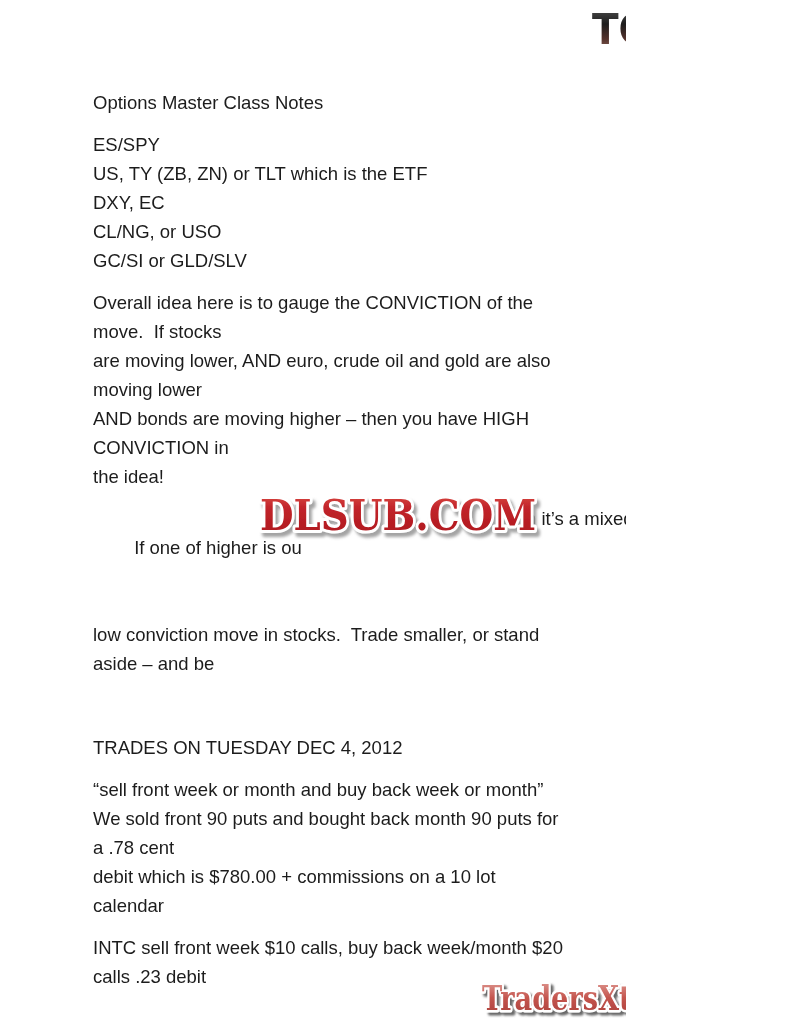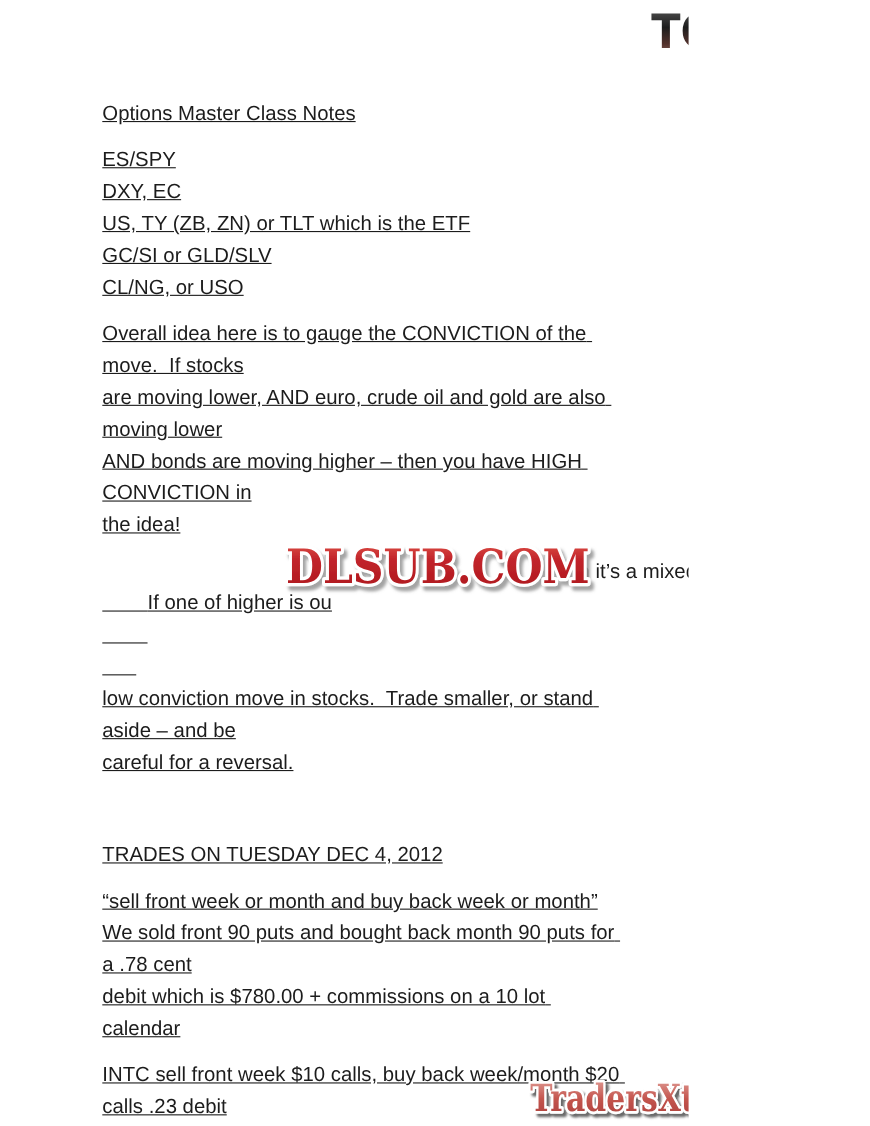--- a/index.html
+++ b/index.html
@@ -11,21 +11,20 @@
     overflow: hidden;
     font-family: "Liberation Sans", "DejaVu Sans", sans-serif;
   }
   .content {
     position: absolute;
     left: 0; top: 0; right: 0; bottom: 0;
     padding: 88px 60px 0 93px;
     color: #1c1c1c;
     font-size: 18.5px;
     line-height: 29px;
-    text-decoration: underline;
   }
   .block { margin: 0 0 13px 0; }
   .line { white-space: pre-wrap; }
   .spacer-line { height: 29px; }
   .gap-line { position: relative; }
   .gap-line .after-frag { position: absolute; left: 433px; top: 0; white-space: pre; }
   .top-logo { position: absolute; left: 586px; top: 2px; }
   .dlsub-wm { position: absolute; left: 248px; top: 486px; }
   .bottom-logo { position: absolute; left: 472px; top: 970px; }
   svg text { dominant-baseline: alphabetic; }
@@ -51,41 +50,40 @@
 
   <div class="content">
 
     <div class="block">
       <div class="line">Options Master Class Notes</div>
     </div>
 
 
     <div class="block">
       <div class="line">ES/SPY</div>
+      <div class="line">US, TY (ZB, ZN) or TLT which is the ETF</div>
       <div class="line">DXY, EC</div>
-      <div class="line">US, TY (ZB, ZN) or TLT which is the ETF</div>
+      <div class="line">CL/NG, or USO</div>
       <div class="line">GC/SI or GLD/SLV</div>
-      <div class="line">CL/NG, or USO</div>
     </div>
 
     <div class="block">
       <div class="line">Overall idea here is to gauge the CONVICTION of the move.  If stocks</div>
       <div class="line">are moving lower, AND euro, crude oil and gold are also moving lower</div>
       <div class="line">AND bonds are moving higher – then you have HIGH CONVICTION in</div>
       <div class="line">the idea!</div>
     </div>
 
 
     <div class="block">
       <div class="line gap-line">
         <span>If one of higher is ou</span>
         <span class="after-frag">n it’s a mixed to</span>
       </div>
       <div class="line">low conviction move in stocks.  Trade smaller, or stand aside – and be</div>
-      <div class="line">careful for a reversal.</div>
     </div>
 
 
     <div class="block">
       <div class="line spacer-line"></div>
     </div>
 
     <div class="block">
       <div class="line">TRADES ON TUESDAY DEC 4, 2012</div>
     </div>

